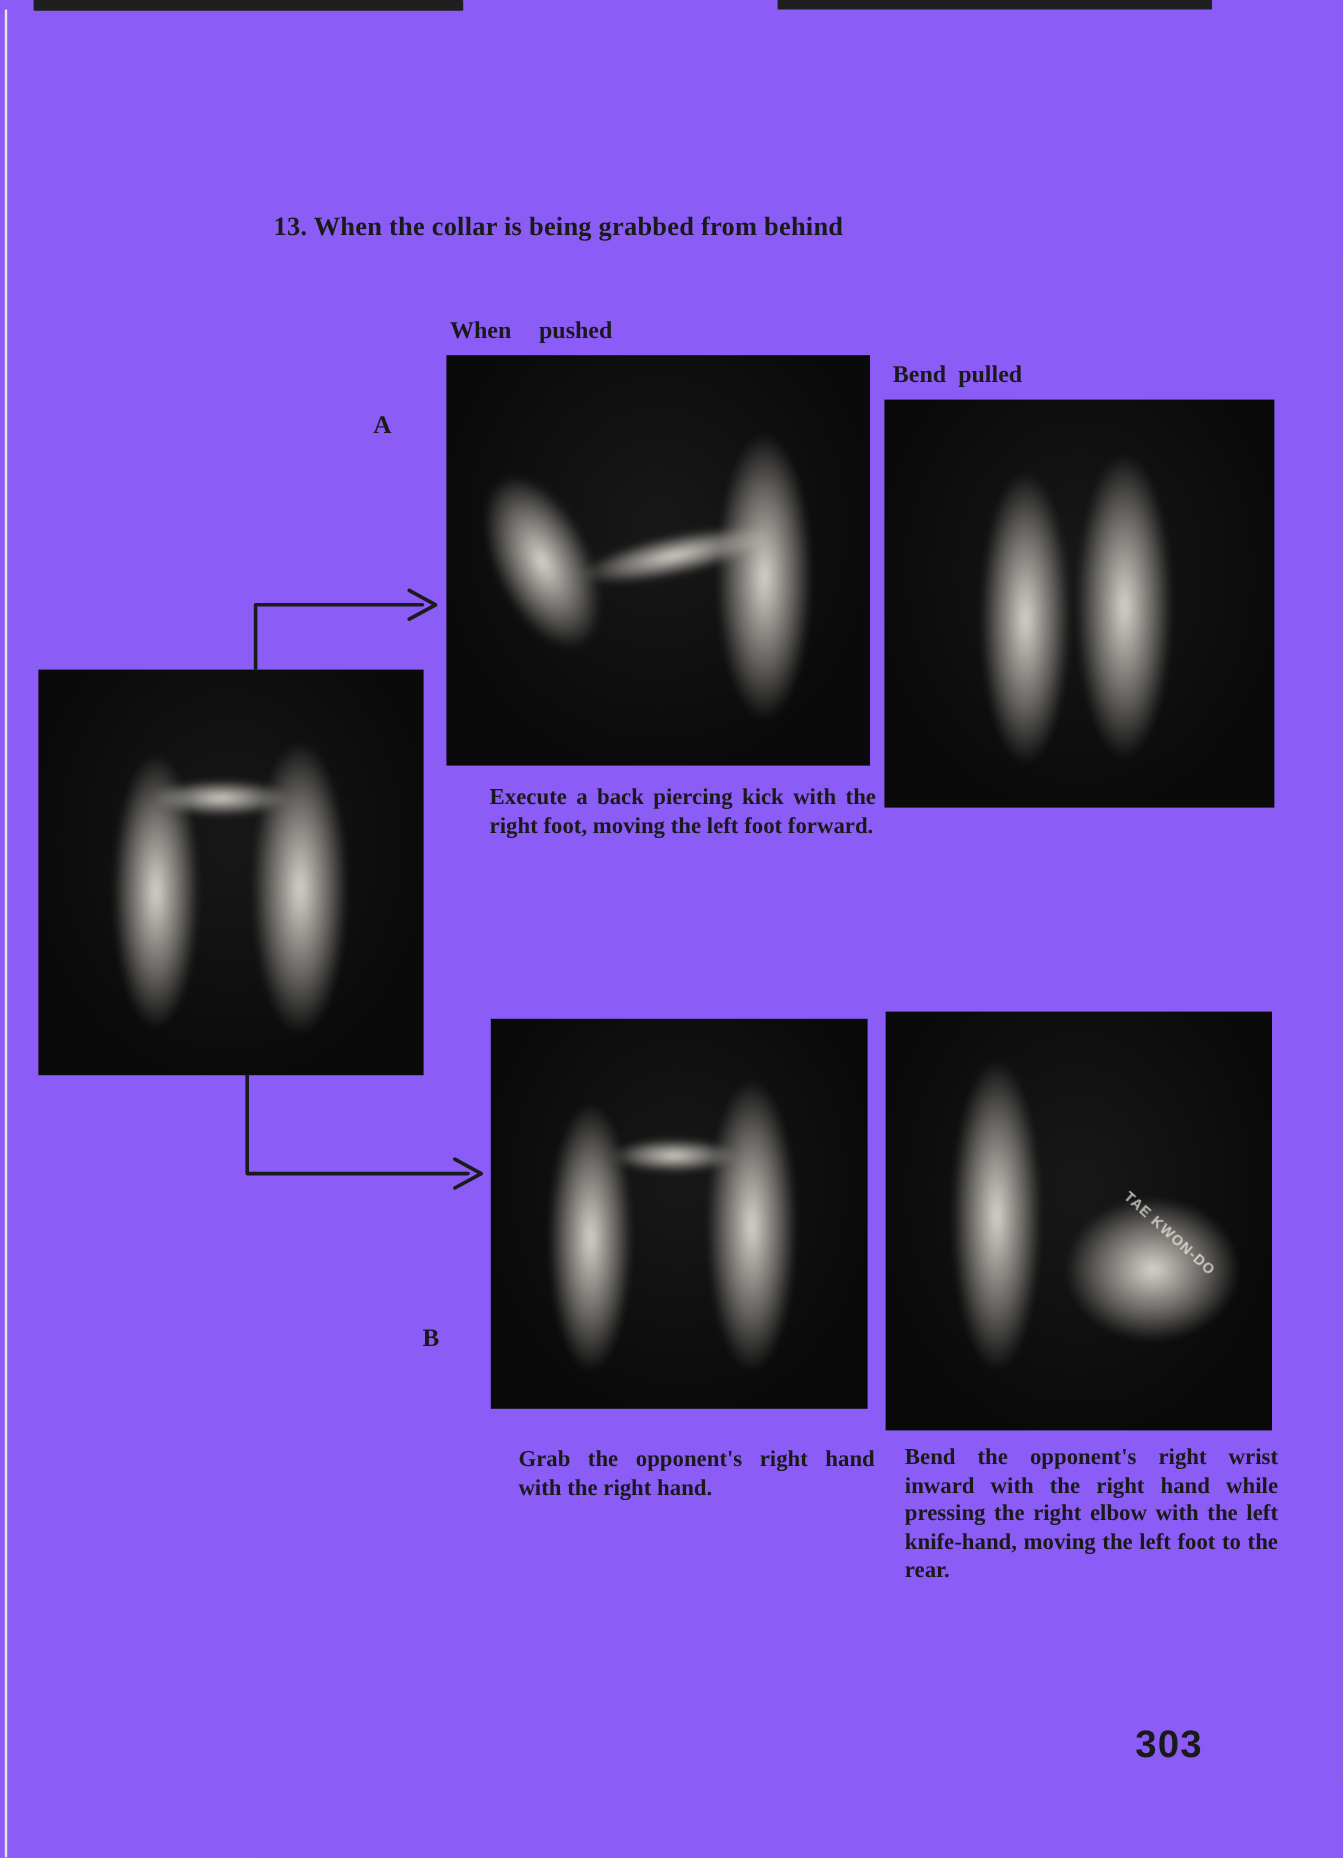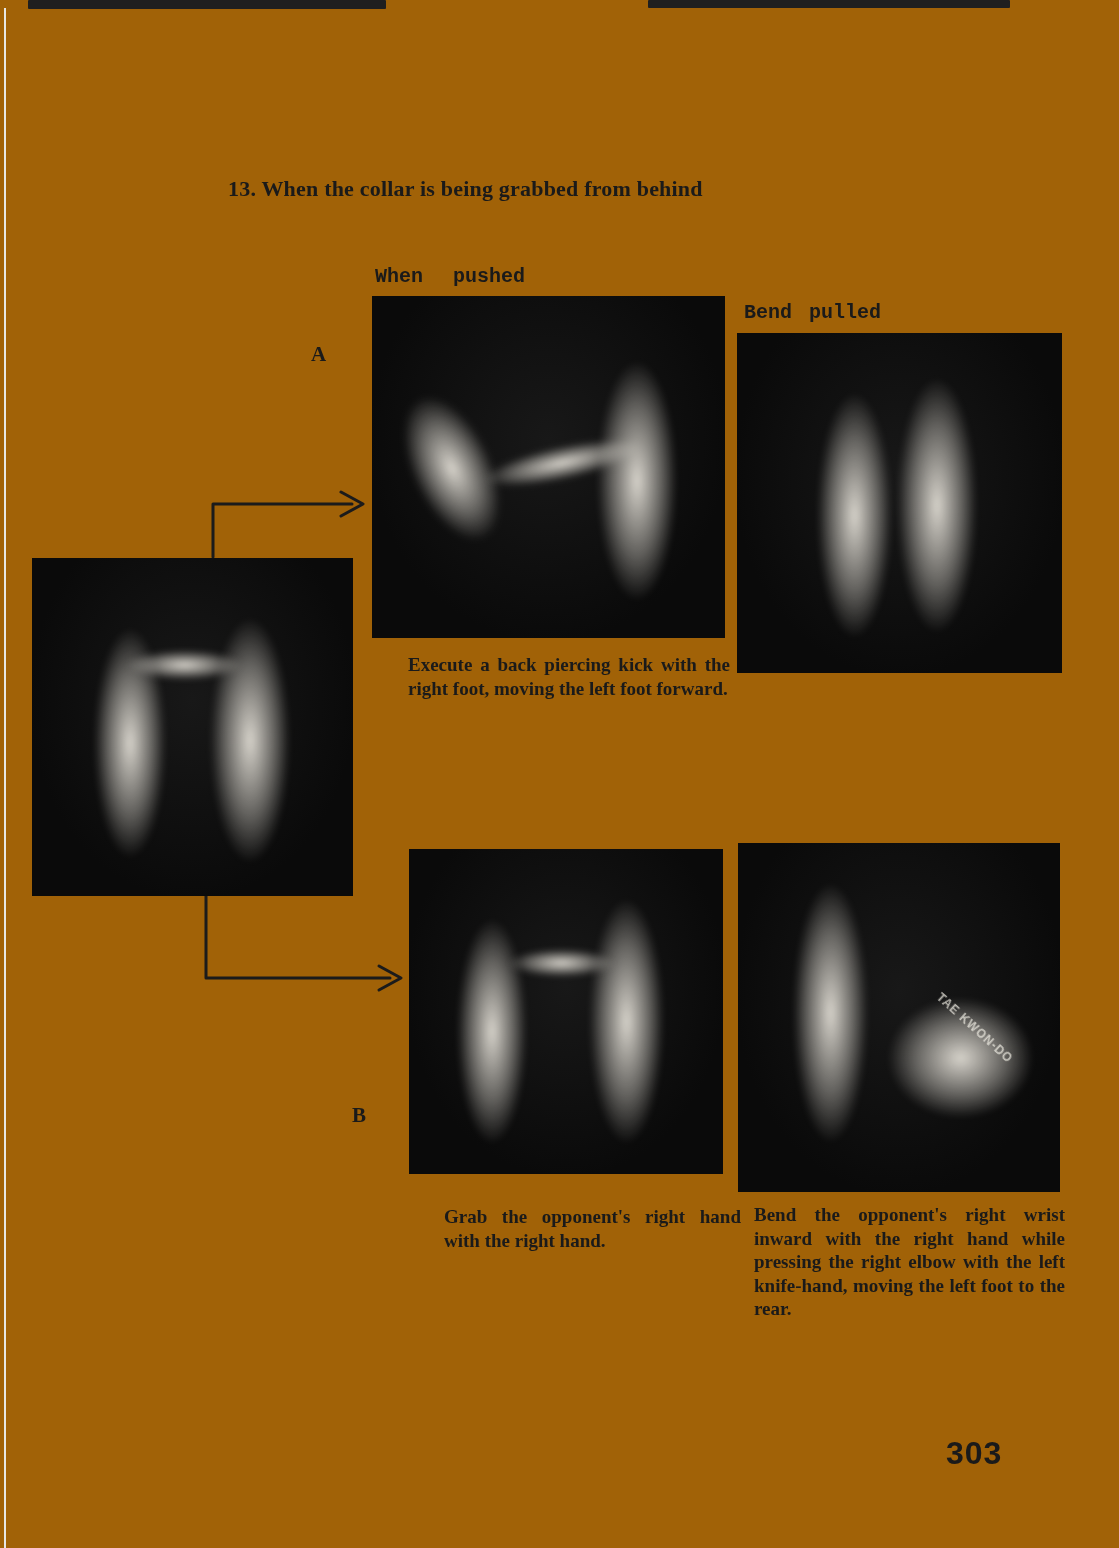--- a/index.html
+++ b/index.html
@@ -1,34 +1,34 @@
 <!DOCTYPE html>
 <html><head>
 <meta charset="utf-8">
 <style>
   html, body { margin: 0; padding: 0; background: #888; }
   .page {
     position: relative;
     width: 1119px;
     height: 1548px;
     margin: 0 auto;
-    background: #a16207;
+    background: #8b5cf6;
     overflow: hidden;
     font-family: "Liberation Serif", "DejaVu Serif", serif;
     color: #1a1a1a;
   }
   .scan-bar { position: absolute; background: #1f1f1f; border-radius: 1px; }
   .edge-line { position: absolute; background: #e7e7e3; }
   .page-title {
     position: absolute; left: 228px; top: 176px;
     font-size: 22px; font-weight: bold; white-space: nowrap;
     letter-spacing: 0.2px;
   }
   .sub-label {
-    position: absolute; font-size: 20px; font-weight: bold; white-space: nowrap; font-family: Liberation Mono, monospace;
+    position: absolute; font-size: 20px; font-weight: bold; white-space: nowrap;
   }
   .label-pushed { left: 375px; top: 265px; word-spacing: 18px; }
   .label-pulled { left: 744px; top: 301px; word-spacing: 5px; }
   .marker {
     position: absolute; font-size: 21px; font-weight: bold;
   }
   .marker-a { left: 311px; top: 342px; }
   .marker-b { left: 352px; top: 1103px; }
   .photo {
     position: absolute;
@@ -52,21 +52,21 @@
     color: rgba(238,235,226,0.75);
     transform: rotate(42deg); white-space: nowrap; filter: blur(0.4px);
   }
   .caption {
     position: absolute;
     font-size: 19px; font-weight: bold; line-height: 23.5px;
     text-align: justify;
   }
   .caption-pushed { left: 408px; top: 653px;  width: 322px; }
   .caption-pulled { left: 762px; top: 680px;  width: 305px; }
-  .caption-grab   { left: 444px; top: 1205px; width: 297px; }
+  .caption-grab   { left: 432px; top: 1205px; width: 297px; }
   .caption-bend   { left: 754px; top: 1203px; width: 311px; }
   .page-number {
     position: absolute; left: 946px; top: 1435px;
     font-family: "Liberation Sans", "DejaVu Sans", sans-serif;
     font-size: 32px; font-weight: bold; letter-spacing: 1px;
   }
   .arrows { position: absolute; left: 0; top: 0; width: 1119px; height: 1548px; pointer-events: none; }
 </style>
 </head>
 <body>

